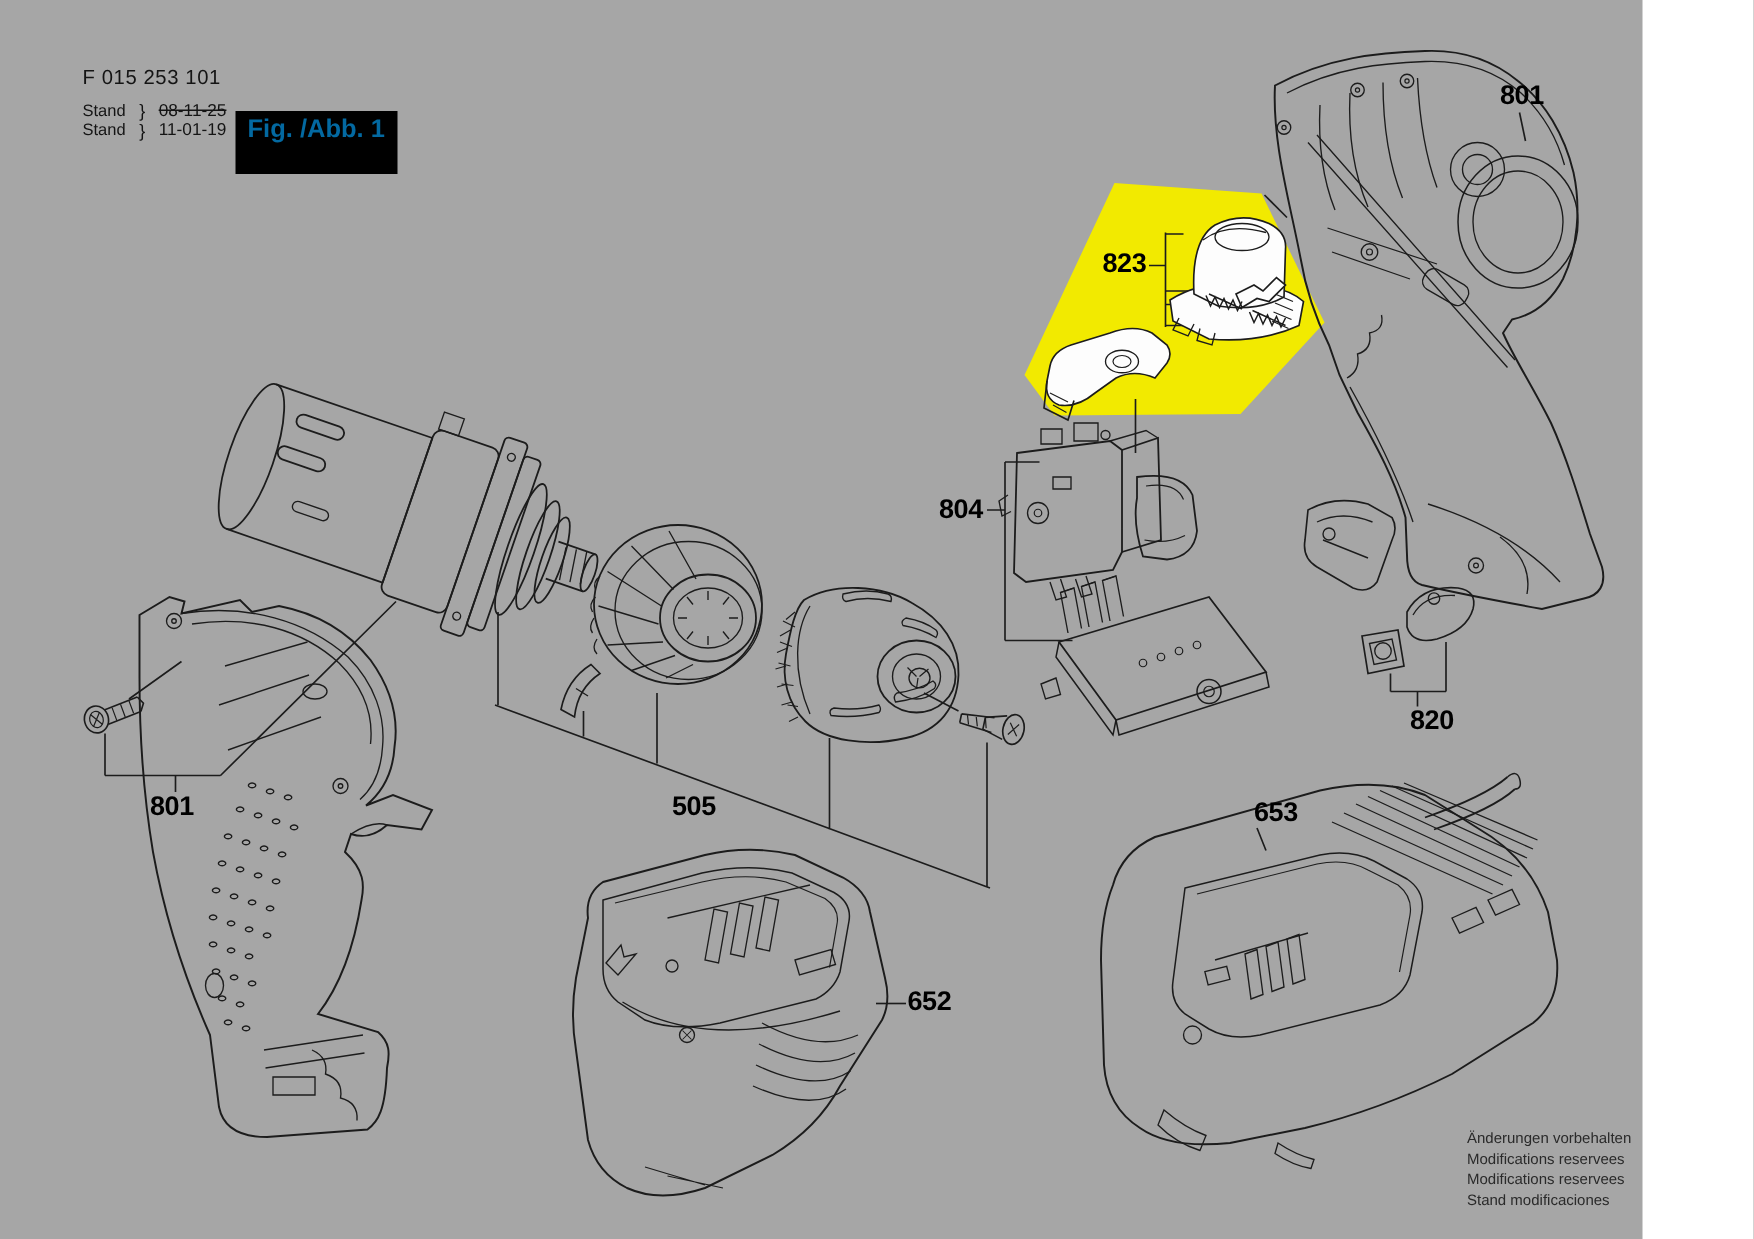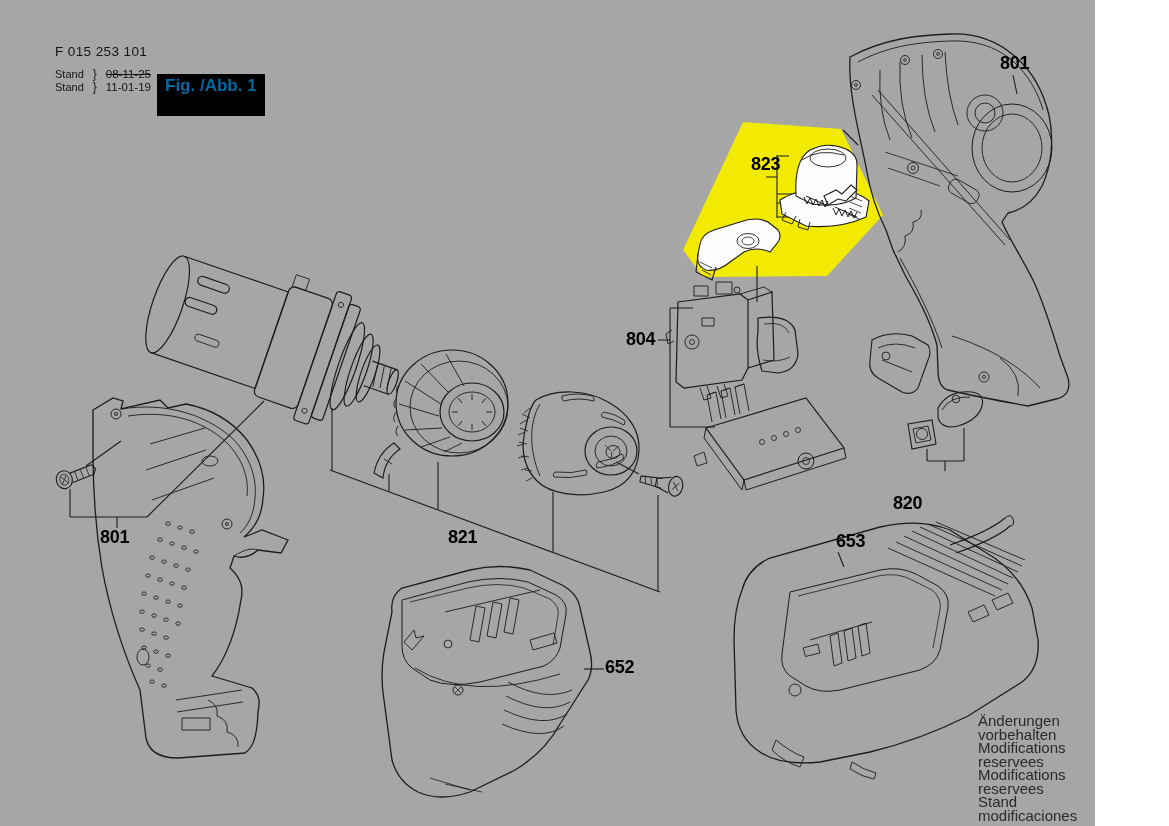--- a/index.html
+++ b/index.html
@@ -9,21 +9,21 @@
   .plabel{position:absolute;font-weight:bold;font-size:18px;letter-spacing:-0.3px;color:#000000;}
   .hdr{position:absolute;left:55px;top:44px;}
   .doc-num{font-size:13.5px;letter-spacing:0.4px;color:#141414;}
   .rev{margin-top:9px;font-size:11px;display:flex;align-items:center;gap:7px;}
   .rev-labels{display:flex;flex-direction:column;line-height:13px;}
   .rev-braces{display:flex;flex-direction:column;line-height:13px;font-size:12px;margin:0 2px;}
   .rev-dates{display:flex;flex-direction:column;line-height:13px;font-size:11.5px;}
   .strike{text-decoration:line-through;}
   .figbox{position:absolute;left:157px;top:74px;background:#000;color:#0369a1;
           font-weight:bold;font-size:17px;padding:2px 8px 20px 8px;}
-  .footer{position:absolute;left:978px;top:714px;font-size:15px;line-height:13.5px;color:#2a2a2a;}
+  .footer{position:absolute;left:978px;top:753px;font-size:10px;line-height:13.5px;color:#2a2a2a;}
   svg *{vector-effect:non-scaling-stroke;}
 </style>
 </head>
 <body>
 
 <div class="stage">
 
   <svg class="artwork" viewBox="0 0 1169 826">
 
     <polygon points="743,122 841,129 883,215 827,276 703,277 683,250" fill="#f2ea00"></polygon>
@@ -294,25 +294,25 @@
       </div>
       <div class="rev-dates">
         <span class="strike">08-11-25</span>
         <span>11-01-19</span>
       </div>
     </div>
   </div>
   <div class="figbox">Fig. /Abb. 1</div>
 
   <div class="plabel" style="left:1000px;top:53px;">801</div>
-  <div class="plabel" style="left:735px;top:154px;margin-left:16px;">823</div>
+  <div class="plabel" style="left:735px;top:165px;">823</div>
   <div class="plabel" style="left:626px;top:329px;">804</div>
-  <div class="plabel" style="left:893px;top:470px;margin-top:23px;">820</div>
+  <div class="plabel" style="left:940px;top:470px;">820</div>
   <div class="plabel" style="left:100px;top:527px;">801</div>
-  <div class="plabel" style="left:448px;top:527px;">821</div>
+  <div class="plabel" style="left:448px;top:527px;">505</div>
   <div class="plabel" style="left:605px;top:657px;text-align:right;">652</div>
   <div class="plabel" style="left:836px;top:531px;">653</div>
 
   <div class="footer">
     <div>Änderungen vorbehalten</div>
     <div>Modifications reservees</div>
     <div>Modifications reservees</div>
     <div>Stand modificaciones</div>
   </div>
 

